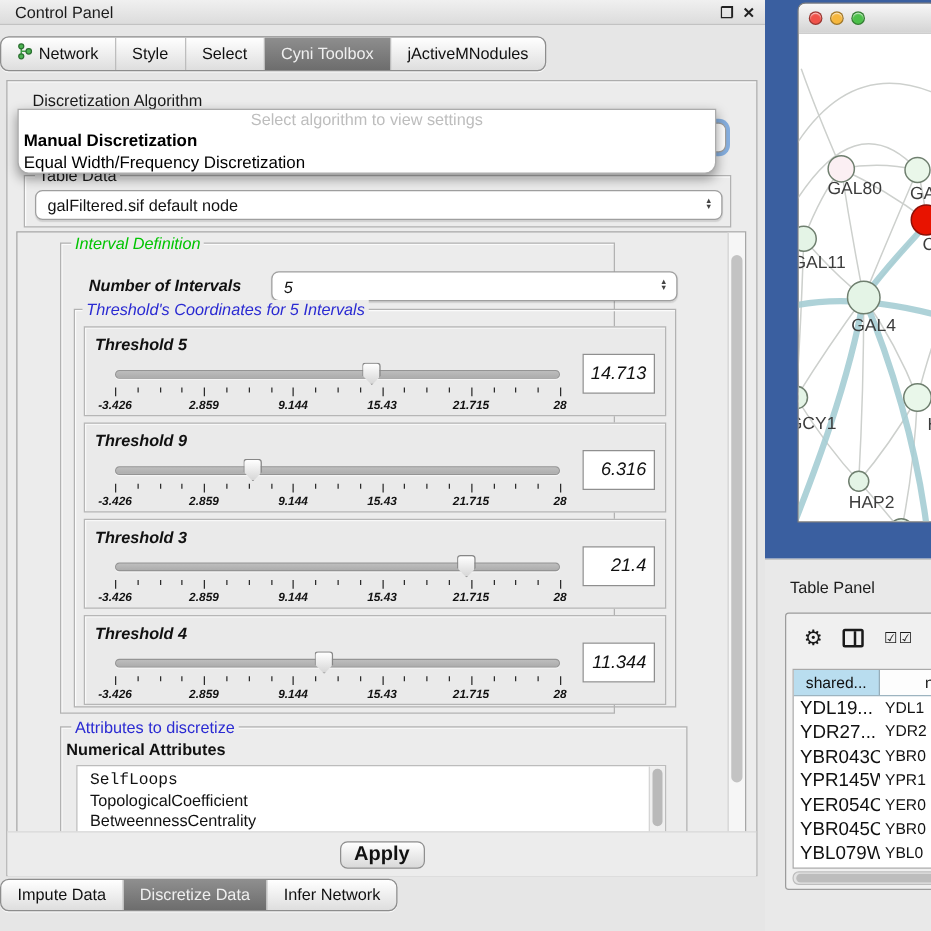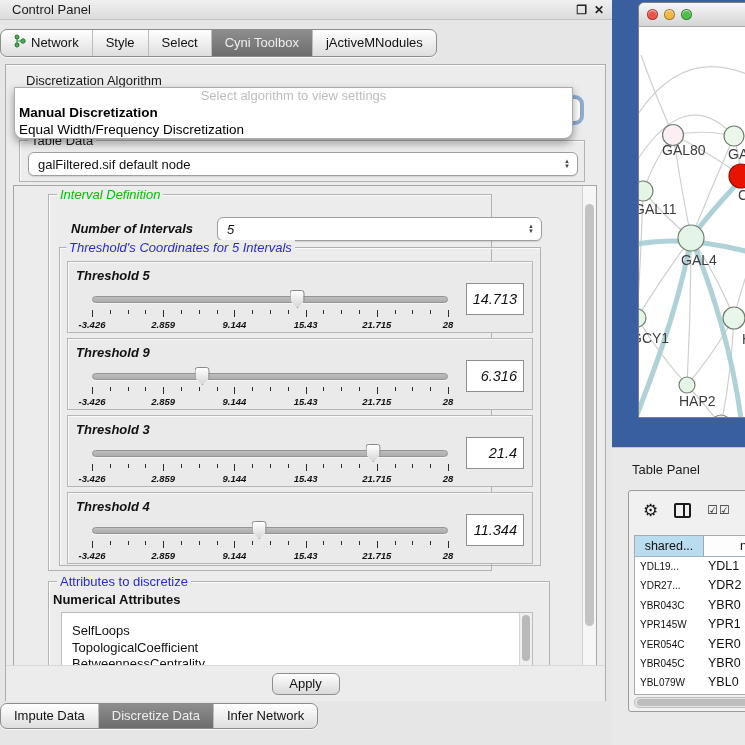--- a/index.html
+++ b/index.html
@@ -86,30 +86,30 @@
   .th-value { position:absolute; left:398px; top:21px; width:58px; height:32px; background:#fff;
     border:1px solid #8f8f8f; font-size:14.5px; color:#111; text-align:right;
     line-height:30px; padding-right:6px; }
 
   .attr-group { position:absolute; left:34px; top:395px; width:502px; height:130px;
     border:1px solid #b2b2b2; box-shadow:inset 1px 1px 0 #fbfbfb; }
   .attr-title { position:absolute; left:4px; top:10px; font-size:13px; font-weight:bold; color:#111; }
   .attr-list { position:absolute; left:12px; top:30px; width:472px; height:92px; background:#fff;
     border:1px solid #bcbcbc; overflow:hidden; }
   .attr-item { font-size:13px; color:#111; line-height:16.5px; padding-left:10px; }
-  .attr-item:first-child { padding-top:10px; }
+  .attr-item:first-child { padding-top:3px;font-family:Liberation Mono, monospace; }
   .attr-scroll { position:absolute; right:0; top:0; width:13px; height:100%; background:#efefef;
     border-left:1px solid #d5d5d5; }
   .attr-scroll .thumb { position:absolute; left:2px; top:2px; width:8px; height:46px;
     background:#b9b9b9; border-radius:4px; }
 
   .apply-row { position:absolute; left:0; top:600px; width:100%; height:36px;
     background:#ececec; border-top:1px solid #d8d8d8; display:flex; justify-content:center; align-items:center; }
-  .apply-btn { width:68px; height:22px; font-size:13px; color:#111; text-align:center; line-height:20px;
-    background:linear-gradient(#ffffff,#d9d9d9); border:1px solid #8f8f8f; border-radius:6px; }
+  .apply-btn { width:68px; height:22px; font-size:16px; color:#111; text-align:center; line-height:20px;
+    background:linear-gradient(#ffffff,#d9d9d9); border:1px solid #8f8f8f; border-radius:6px;font-weight:bold; }
 
   
   .desktop { position:absolute; left:612px; top:0; width:133px; height:447px;
     background:#3a5fa0; overflow:hidden; }
   .net-frame { position:absolute; left:26px; top:2px; width:112px; height:416px;
     background:#fff; border:1px solid #7e7e7e; border-radius:6px 6px 0 0; }
   .net-titlebar { height:24px; background:linear-gradient(#f7f7f7,#d4d4d4);
     border-bottom:1px solid #a8a8a8; border-radius:6px 6px 0 0; display:flex; align-items:center;
     padding-left:8px; gap:6px; }
   .light { width:11px; height:11px; border-radius:50%; border:1px solid rgba(0,0,0,.35);
@@ -129,21 +129,21 @@
   .cols-ic::after { content:""; position:absolute; left:50%; top:0; width:2px; height:100%; background:#1a1a1a; }
   .checks-ic { font-size:12px; color:#1a1a1a; letter-spacing:1px; }
   .tp-table { position:absolute; left:5px; top:44px; width:140px; height:160px; background:#fff;
     border:1px solid #a9a9a9; overflow:hidden; }
   .tp-head { display:flex; height:21px; border-bottom:1px solid #9db4c0; }
   .tp-head .c1 { width:69px; background:#b9ddef; border-right:1px solid #96adb9;
     font-size:12.5px; color:#111; text-align:center; line-height:20px; overflow:hidden; white-space:nowrap; }
   .tp-head .c2 { flex:1; background:#fdfdfd; font-size:12.5px; color:#111; line-height:20px;
     padding-left:36px; overflow:hidden; white-space:nowrap; }
   .tp-row { display:flex; height:19.4px; }
-  .tp-row .c1 { width:69px; font-size:10px; color:#111; line-height:19.4px; padding-left:5px;
+  .tp-row .c1 { width:69px; font-size:15px; color:#111; line-height:19.4px; padding-left:5px;
     overflow:hidden; white-space:nowrap; }
   .tp-row .c2 { flex:1; font-size:12.5px; color:#111; line-height:19.4px; padding-left:4px;
     overflow:hidden; white-space:nowrap; }
   .tp-hscroll { position:absolute; left:5px; top:206px; width:140px; height:11px;
     background:#e3e3e3; border:1px solid #bdbdbd; border-radius:5px; }
   .tp-hscroll .thumb { position:absolute; left:2px; top:1px; width:130px; height:7px;
     background:#bdbdbd; border-radius:4px; }
 
   .net-icon { display:inline-block; }
 </style>

